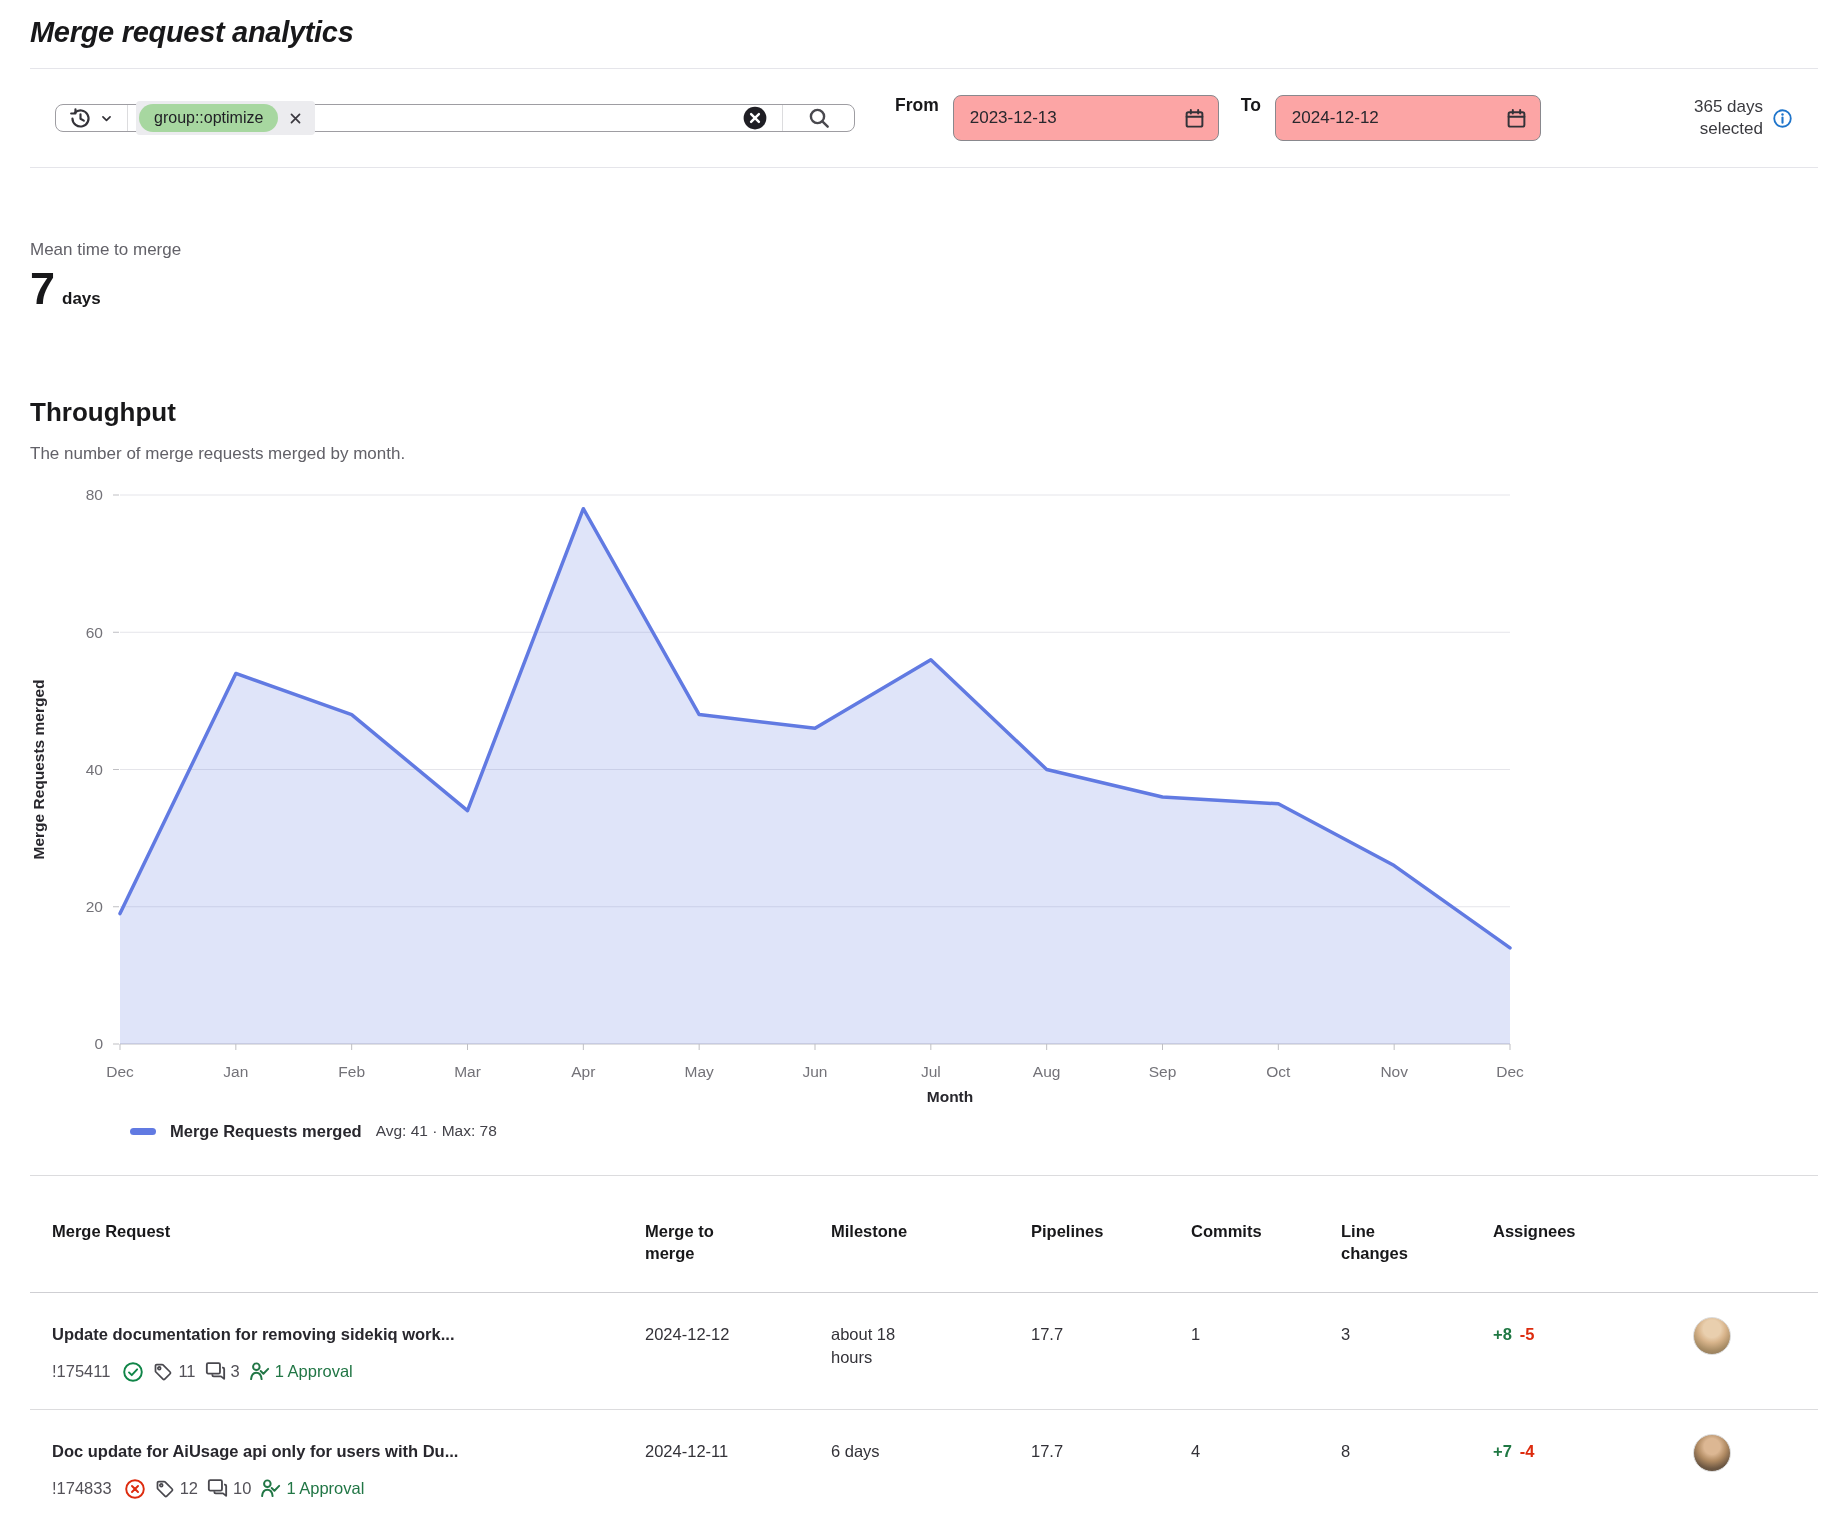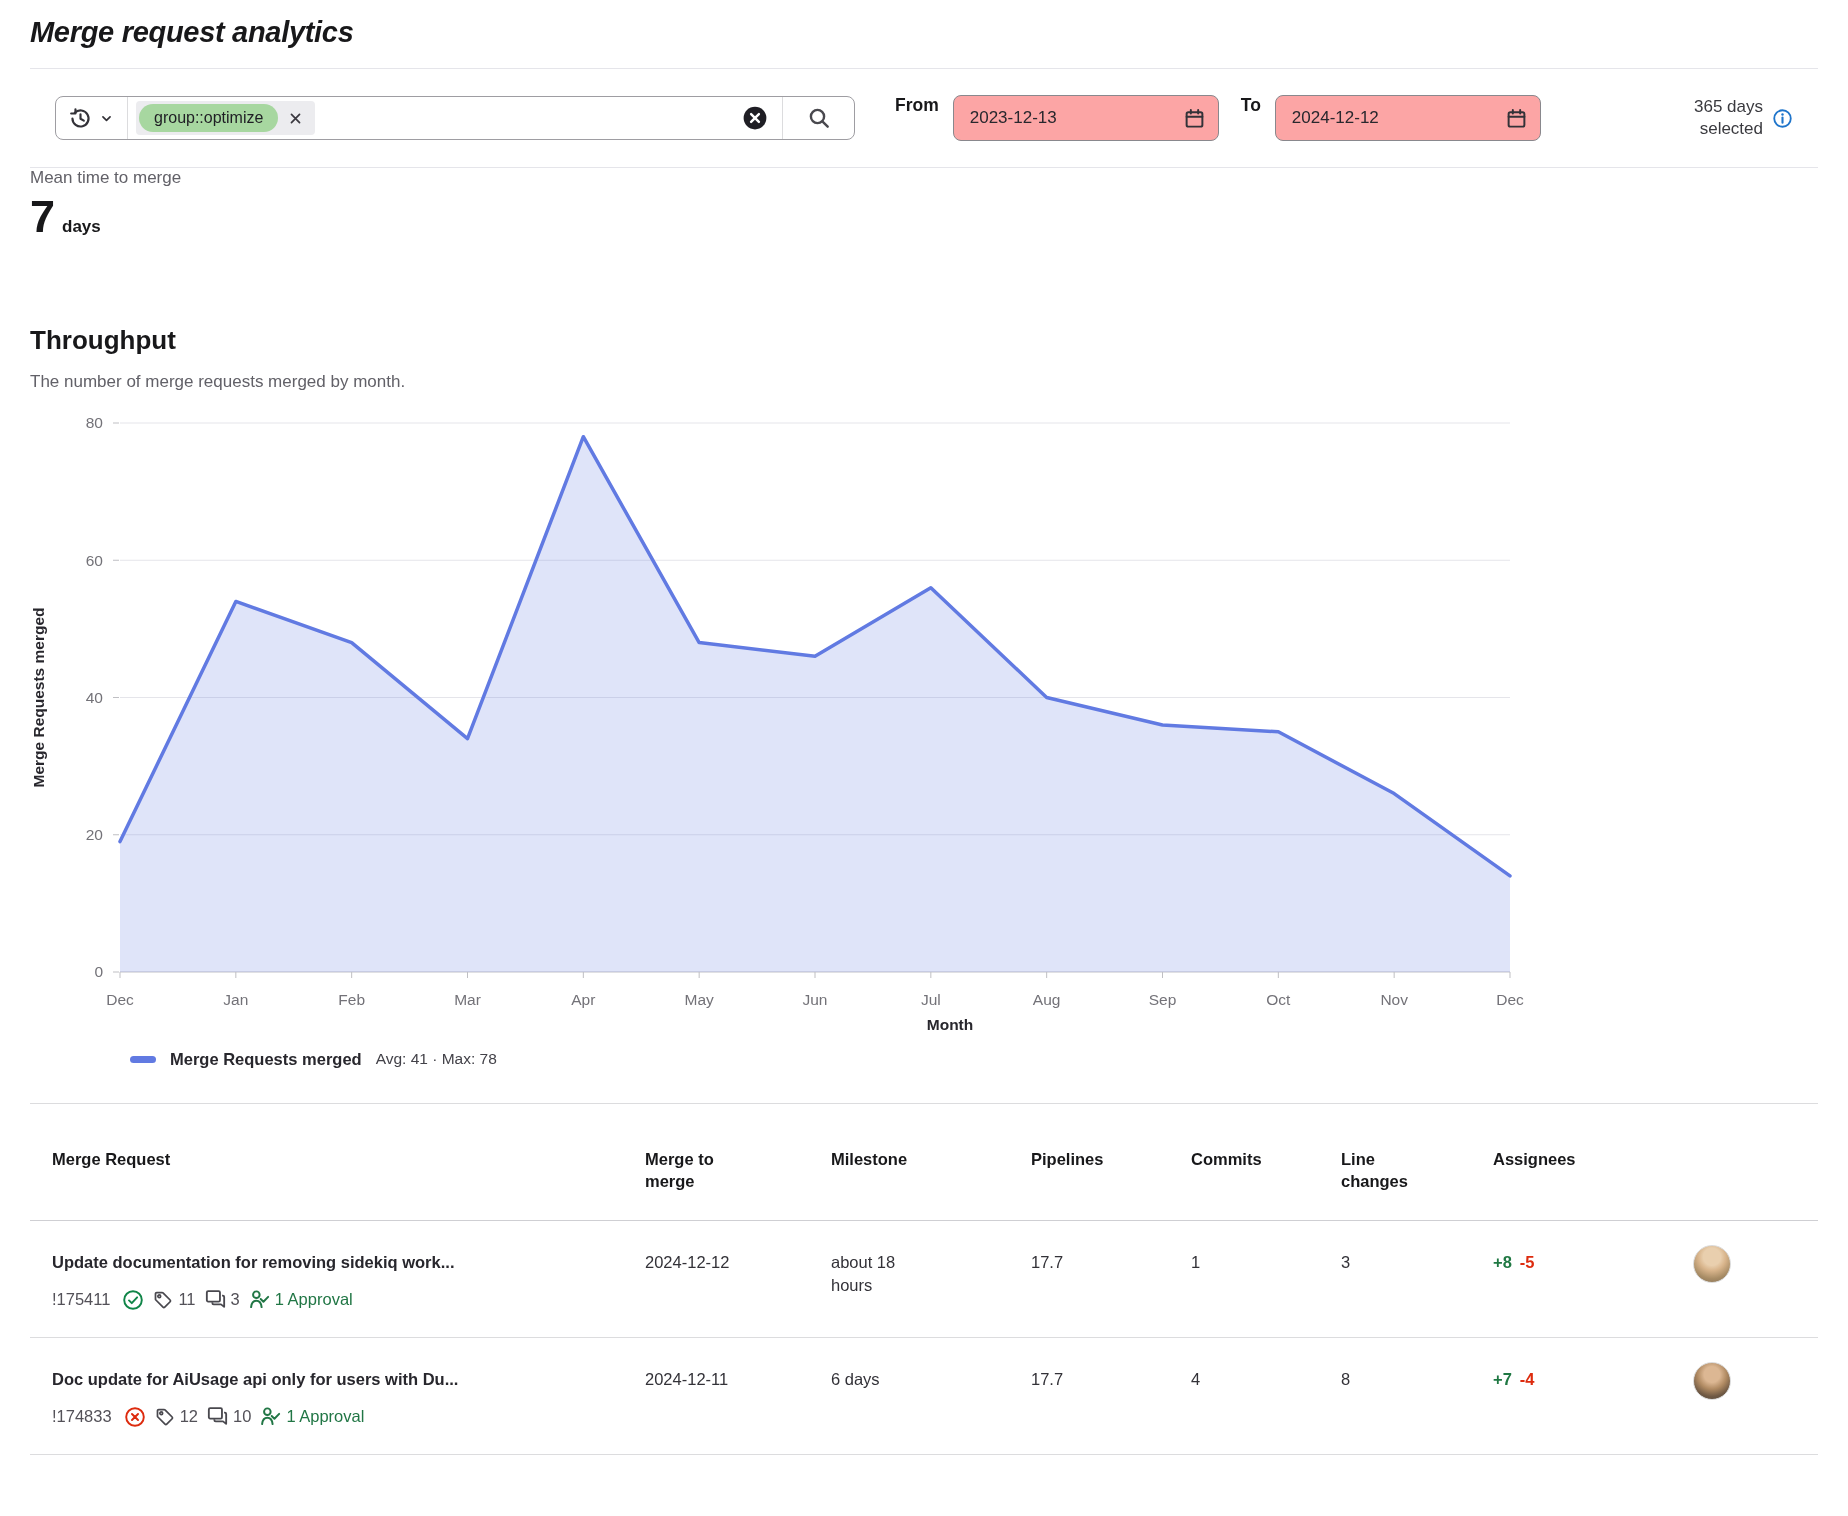--- a/index.html
+++ b/index.html
@@ -12,21 +12,21 @@
   .page { padding:0 30px; }
   h1.page-title {
     margin:16px 0 0 0; font-size:29px; font-weight:700; letter-spacing:-0.3px; color:#18181a;font-style:italic;
   }
   .hr { border:0; border-top:1px solid #e5e5ea; margin:0; }
   .hr-title { margin-top:19px; }
 
   
   .filter-bar { display:flex; align-items:center; padding:26px 25px; }
   .search-group {
-    display:flex; align-items:stretch; width:800px; height:44px;
+    display:flex; align-items:stretch; width:800px; height:28px;
     border:1px solid #9e9da2; border-radius:8px; background:#fff;
   }
   .history-btn {
     display:flex; align-items:center; gap:7px; padding:0 13px;
     background:none; border:0; border-right:1px solid #dcdcde; cursor:pointer;
     border-radius:8px 0 0 8px; color:#333238;
   }
   .search-field { flex:1; display:flex; align-items:center; padding:0 8px; gap:8px; }
   .token {
     display:flex; align-items:center; gap:2px; background:#ececef;
@@ -52,21 +52,21 @@
     width:266px; height:46px; border:1px solid #89888d; border-radius:8px;
     padding:0 13px 0 16px; font-size:17px; color:#28272d; background:#fca5a5; cursor:text;
   }
   .days-selected {
     margin-left:auto; display:flex; align-items:center; gap:9px;
   }
   .days-text { text-align:right; font-size:17px; color:#3a3a3f; line-height:22px; }
   .info-btn { background:none; border:0; padding:0; cursor:pointer; display:flex; }
 
   
-  .metric { }
+  .metric { margin-top:72px; }
   .metric-label { font-size:17px; color:#626168; }
   .metric-value-row { margin-top:6px; display:flex; align-items:baseline; gap:7px; }
   .metric-value { font-size:45px; font-weight:700; color:#18181a; line-height:1; }
   .metric-unit { font-size:17px; font-weight:700; color:#18181a; }
 
   
   h2.section-title { margin:86px 0 0 0; font-size:26px; font-weight:700; color:#18181a; }
   .section-desc { margin:16px 0 0 0; font-size:17px; color:#626168; }
 
   svg.chart { display:block; margin-top:0; }

